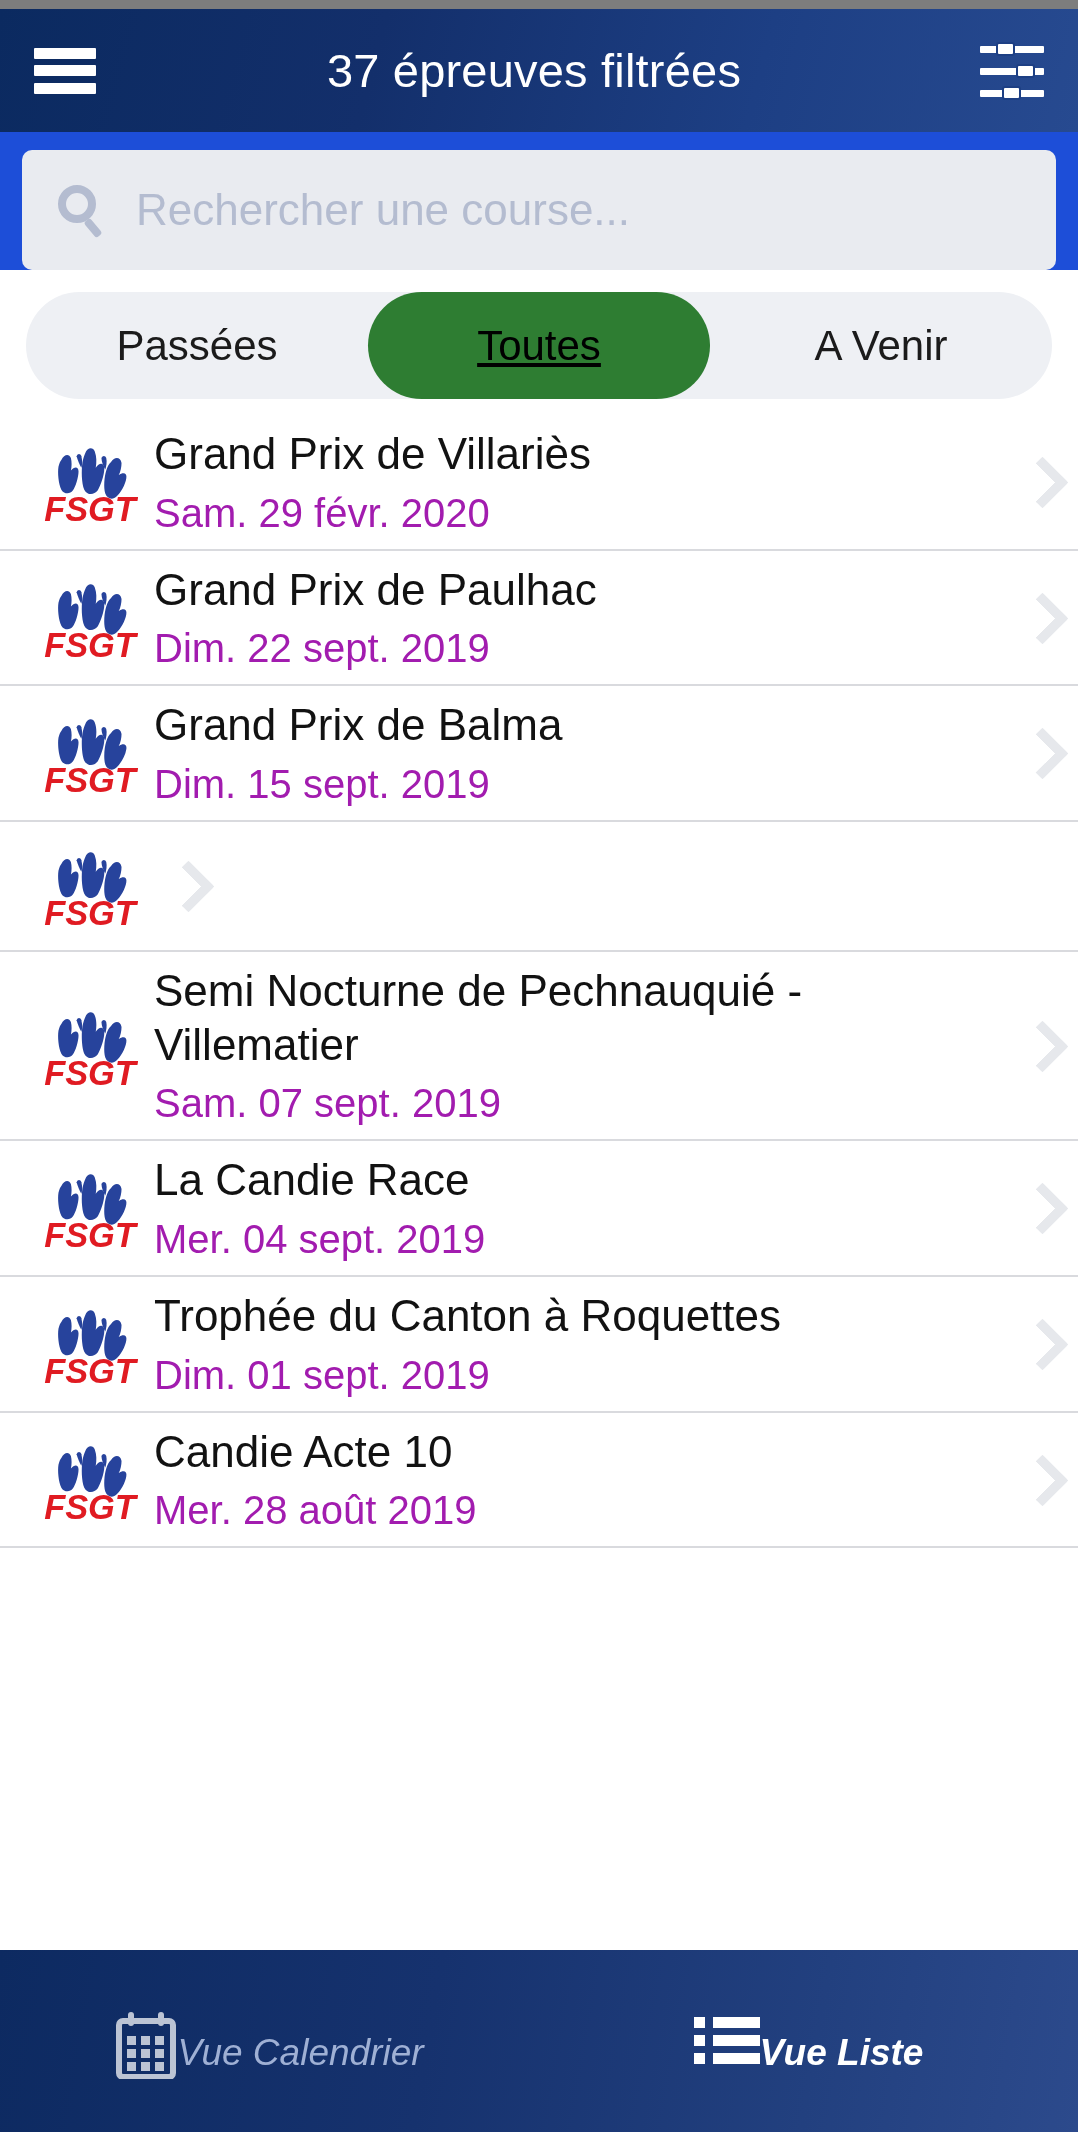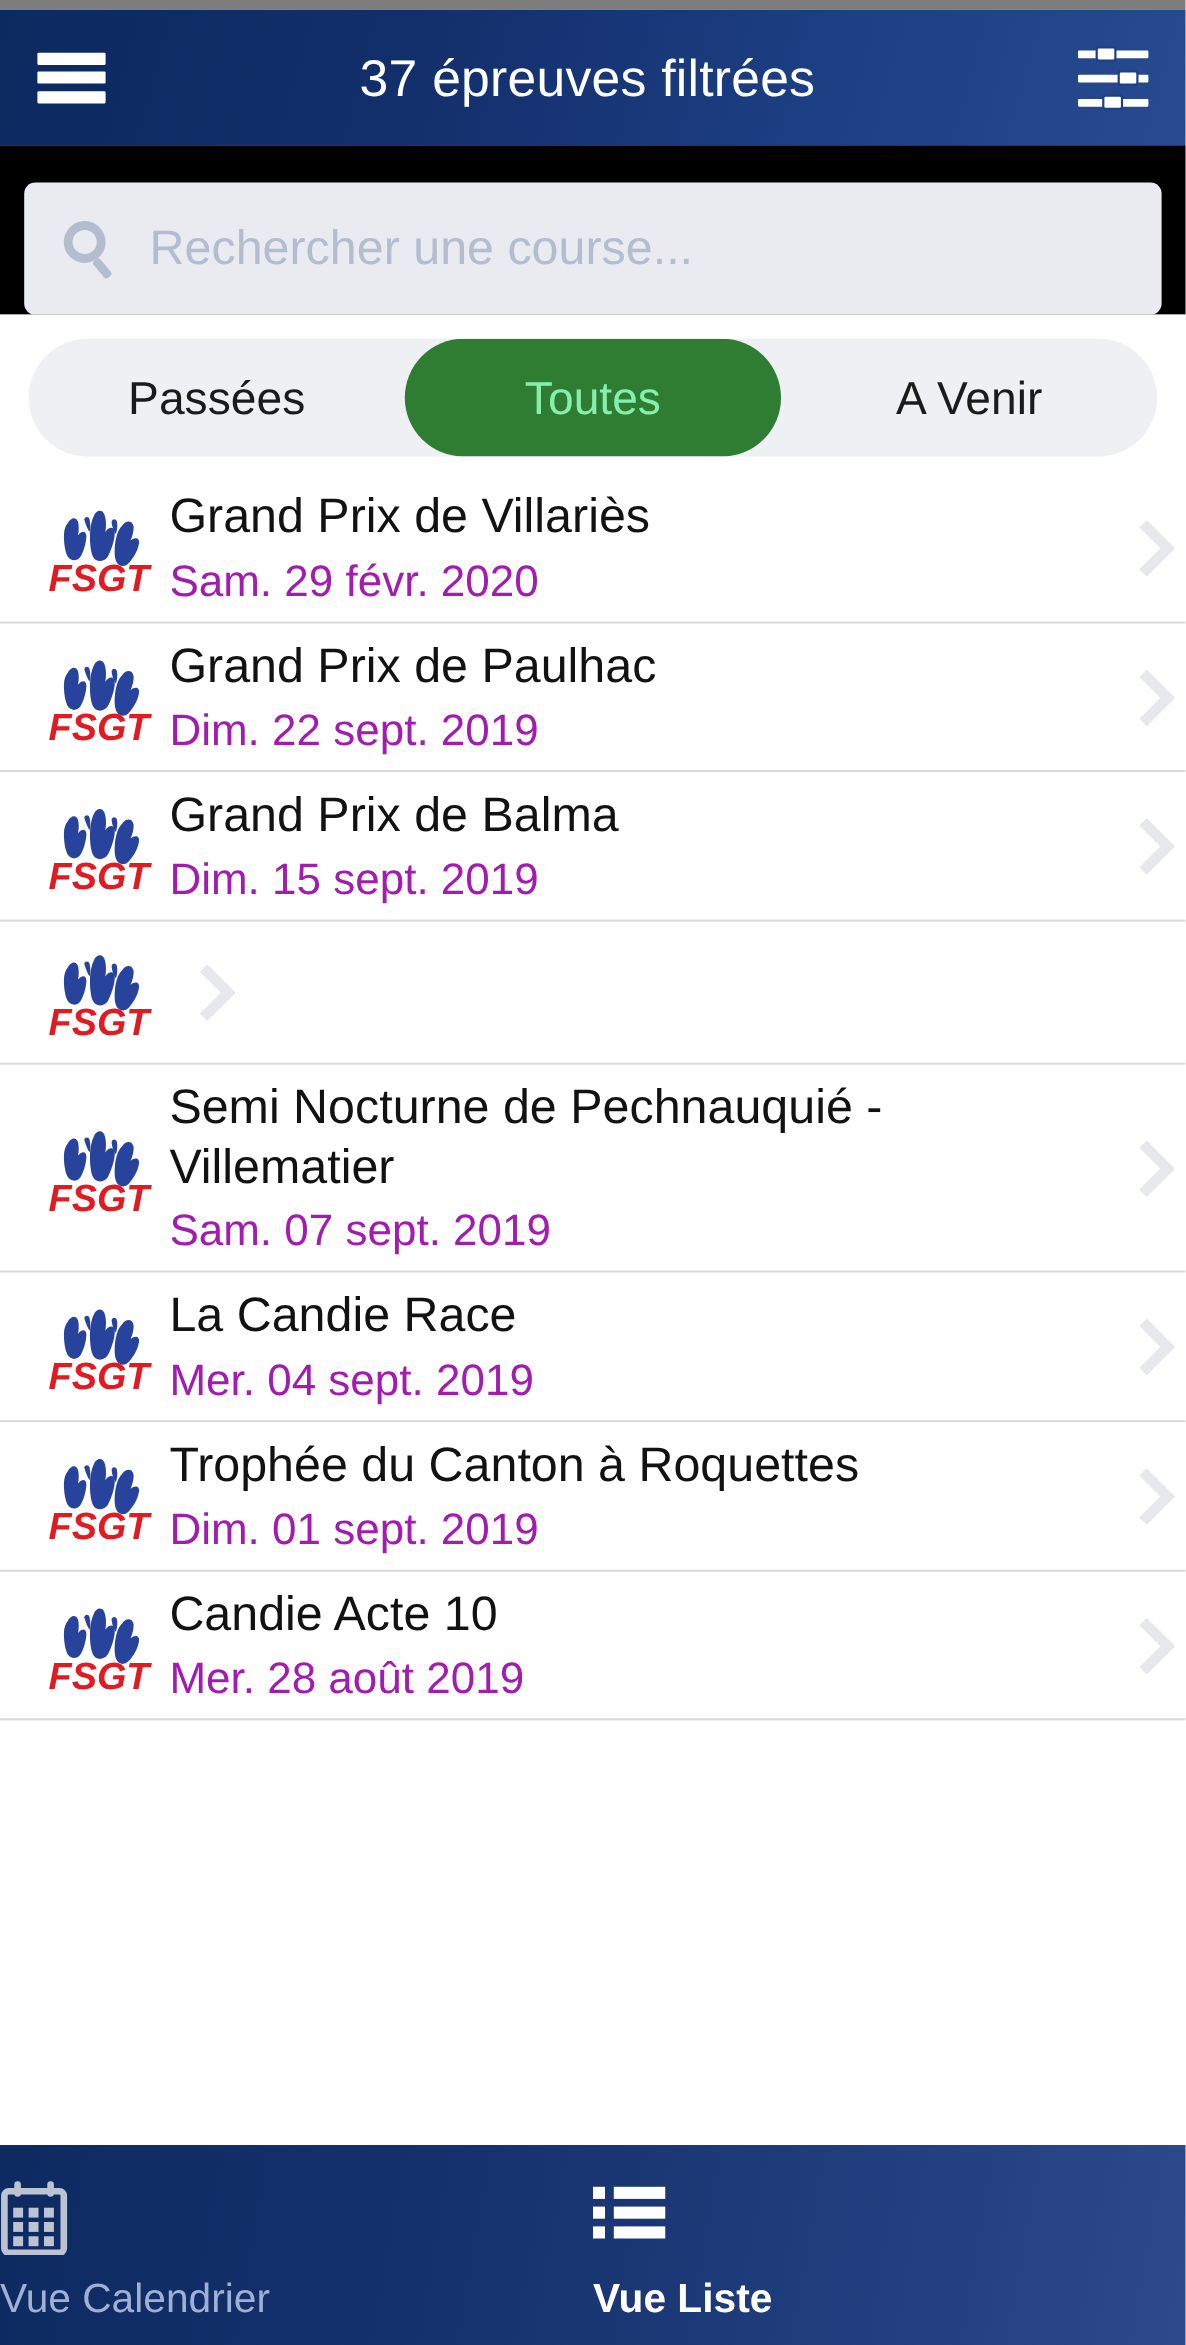--- a/index.html
+++ b/index.html
@@ -88,22 +88,22 @@
     background: #ffffff;
     border-radius: 3px;
     border: 2px solid #1d3f84;
   }
   .f-row.r1 .knob { left: 16px; }
   .f-row.r2 .knob { left: 36px; }
   .f-row.r3 .knob { left: 22px; }
 
   
   .search-wrap {
-    padding: 34px 22px 0 22px;
-    background: #000000;
+    padding: 18px 22px 0 22px;
+    background: #1d4ed8;
   }
   .search-box {
     height: 120px;
     background: #e9ebf0;
     border-radius: 10px;
     display: flex;
     align-items: center;
     padding: 0 34px;
     cursor: text;
   }
@@ -156,22 +156,23 @@
     color: #1b1b1b;
     cursor: pointer;
     position: relative;
     z-index: 2;
     background: transparent;
     border: none;
     font-family: inherit;
   }
   .seg-btn.active {
     background: #2e7d32;
-    color: #86efac;
+    color: #000000;
     border-radius: 54px;
+    text-decoration: underline;
   }
 
   
   .list {
     margin-top: 16px;
     background: #ffffff;
   }
   .race-row {
     display: flex;
     align-items: center;
@@ -235,25 +236,26 @@
     height: 182px;
     background: linear-gradient(100deg, #0d2a61 0%, #16326e 40%, #22407f 75%, #2c4a8c 100%);
     display: flex;
     align-items: center;
     z-index: 10;
   }
   .nav-item {
     flex: 1 1 0;
     height: 100%;
     display: flex;
-    flex-direction: column;
-    align-items: flex-start;
+    flex-direction: row;
+    align-items: center;
     justify-content: center;
     cursor: pointer;
     padding-top: 8px;
+    font-style: italic;
   }
   .nav-icon { height: 74px; display: flex; align-items: center; justify-content: center; }
   .nav-icon svg { display: block; }
   .nav-label {
     margin-top: 16px;
     font-size: 37px;
     color: #9fb0d4;
   }
   .nav-item.active .nav-label { color: #ffffff; font-weight: 700; }
   .dim { opacity: 0.72; }

